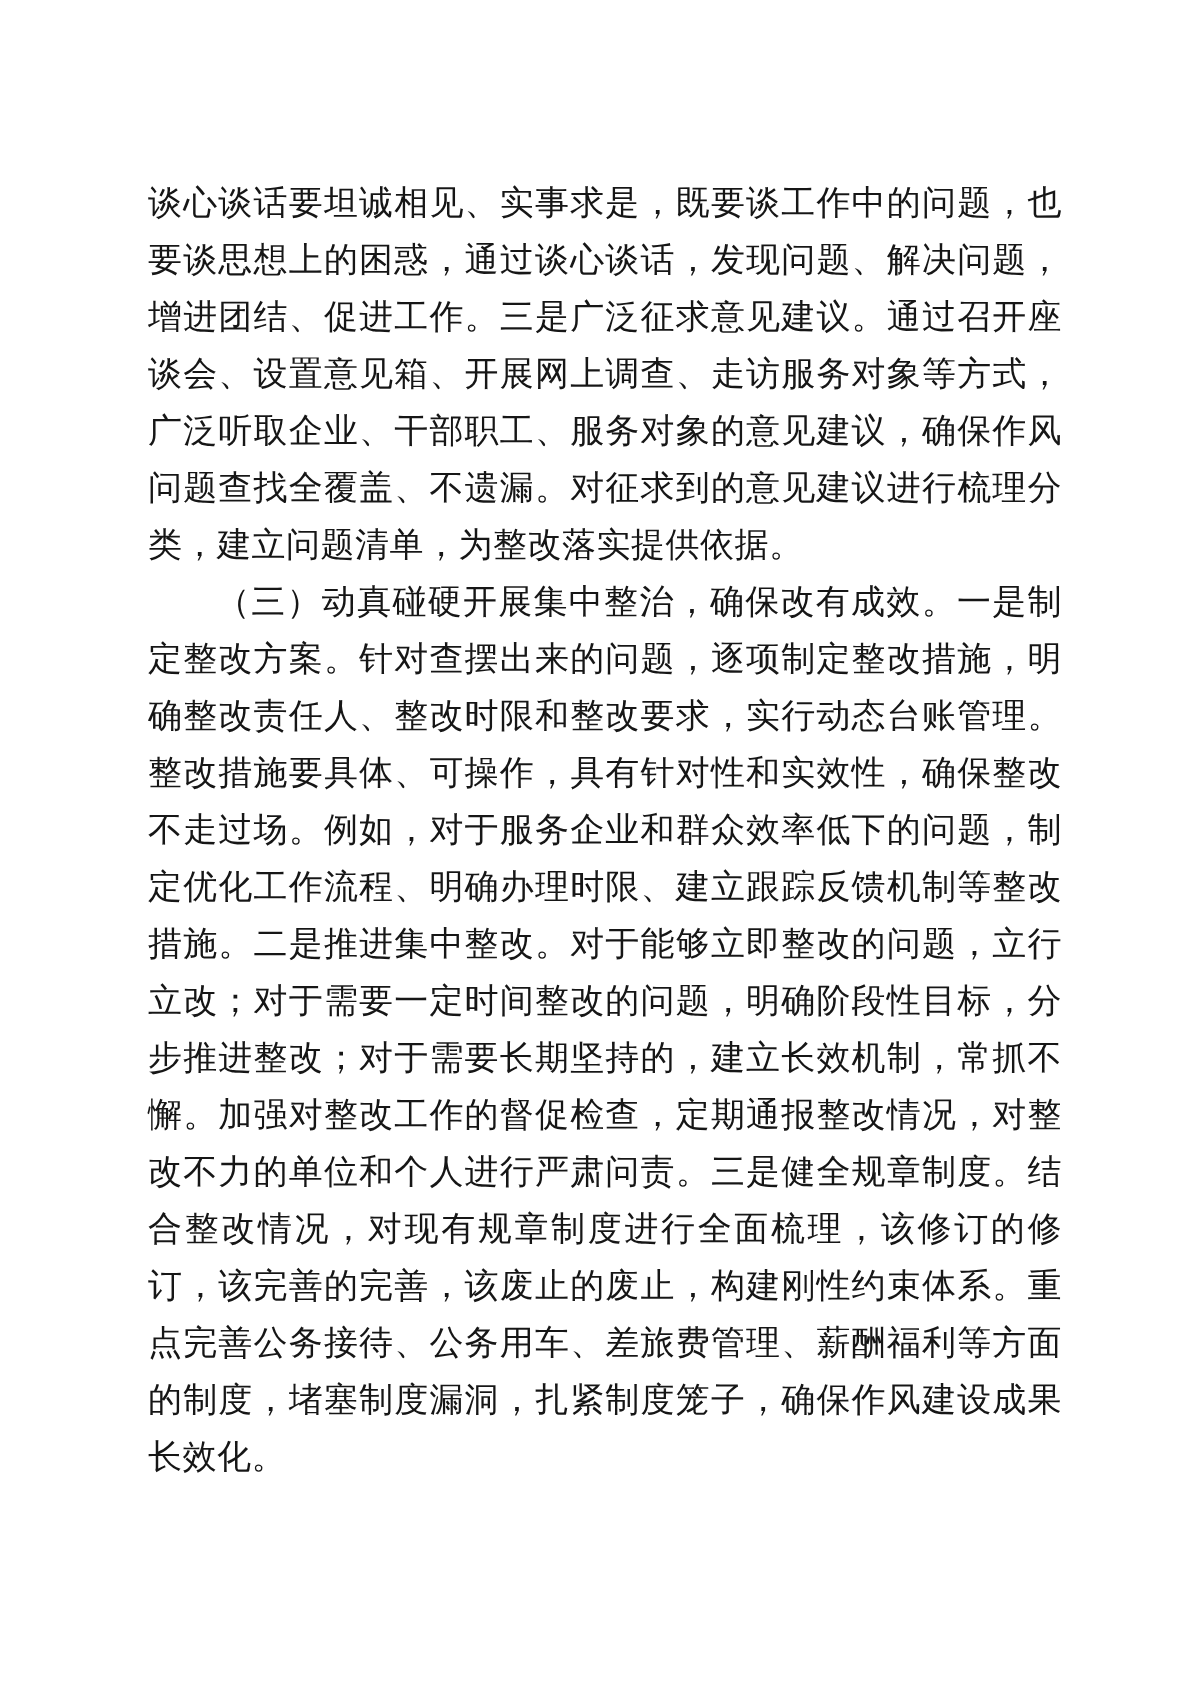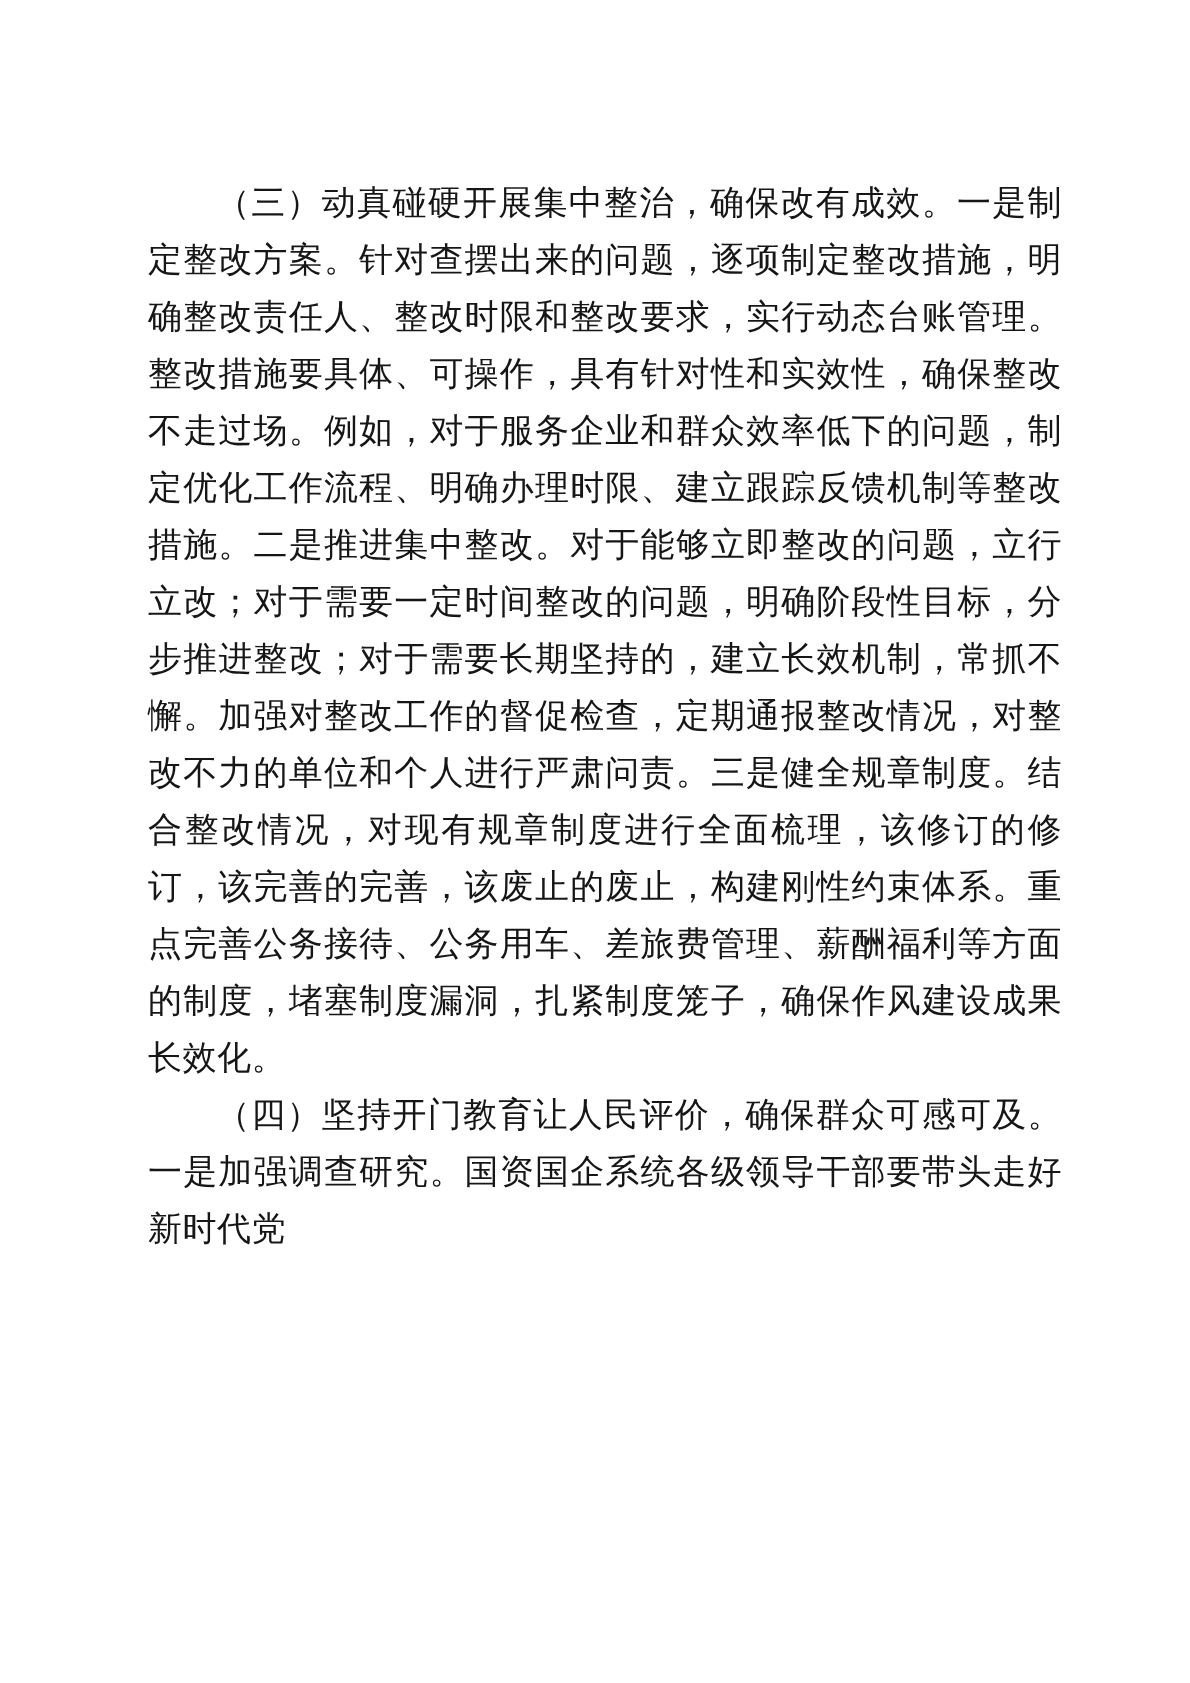--- a/index.html
+++ b/index.html
@@ -36,19 +36,19 @@
   .lead-bold {
     font-weight: normal;
   }
 </style>
 </head>
 <body>
 
 <div class="page">
   <div class="text-block">
 
+    <p class="para"><span>谈心谈话要坦诚相见、实事求是，既要谈工作中的问题，也要谈思想上的困惑，通过谈心谈话，发现问题、解决问题，增进团结、促进工作。三是广泛征求意见建议。通过召开座谈会、设置意见箱、开展网上调查、走访服务对象等方式，广泛听取企业、干部职工、服务对象的意见建议，确保作风问题查找全覆盖、不遗漏。对征求到的意见建议进行梳理分类，建立问题清单，为整改落实提供依据。</span></p>
 
     <p class="para indent"><span class="lead-bold">（三）动真碰硬开展集中整治，确保改有成效。</span><span>一是制定整改方案。针对查摆出来的问题，逐项制定整改措施，明确整改责任人、整改时限和整改要求，实行动态台账管理。整改措施要具体、可操作，具有针对性和实效性，确保整改不走过场。例如，对于服务企业和群众效率低下的问题，制定优化工作流程、明确办理时限、建立跟踪反馈机制等整改措施。二是推进集中整改。对于能够立即整改的问题，立行立改；对于需要一定时间整改的问题，明确阶段性目标，分步推进整改；对于需要长期坚持的，建立长效机制，常抓不懈。加强对整改工作的督促检查，定期通报整改情况，对整改不力的单位和个人进行严肃问责。三是健全规章制度。结合整改情况，对现有规章制度进行全面梳理，该修订的修订，该完善的完善，该废止的废止，构建刚性约束体系。重点完善公务接待、公务用车、差旅费管理、薪酬福利等方面的制度，堵塞制度漏洞，扎紧制度笼子，确保作风建设成果长效化。</span></p>
 
-    <p class="para indent"><span class="lead-bold">（四）坚持开门教育让人民评价，确保群众可感可及。</span><span>一是加强调查研究。国资国企系统各级领导干部要带头走好新时代党</span></p>
 
   </div>
 </div>
 
 </body></html>

